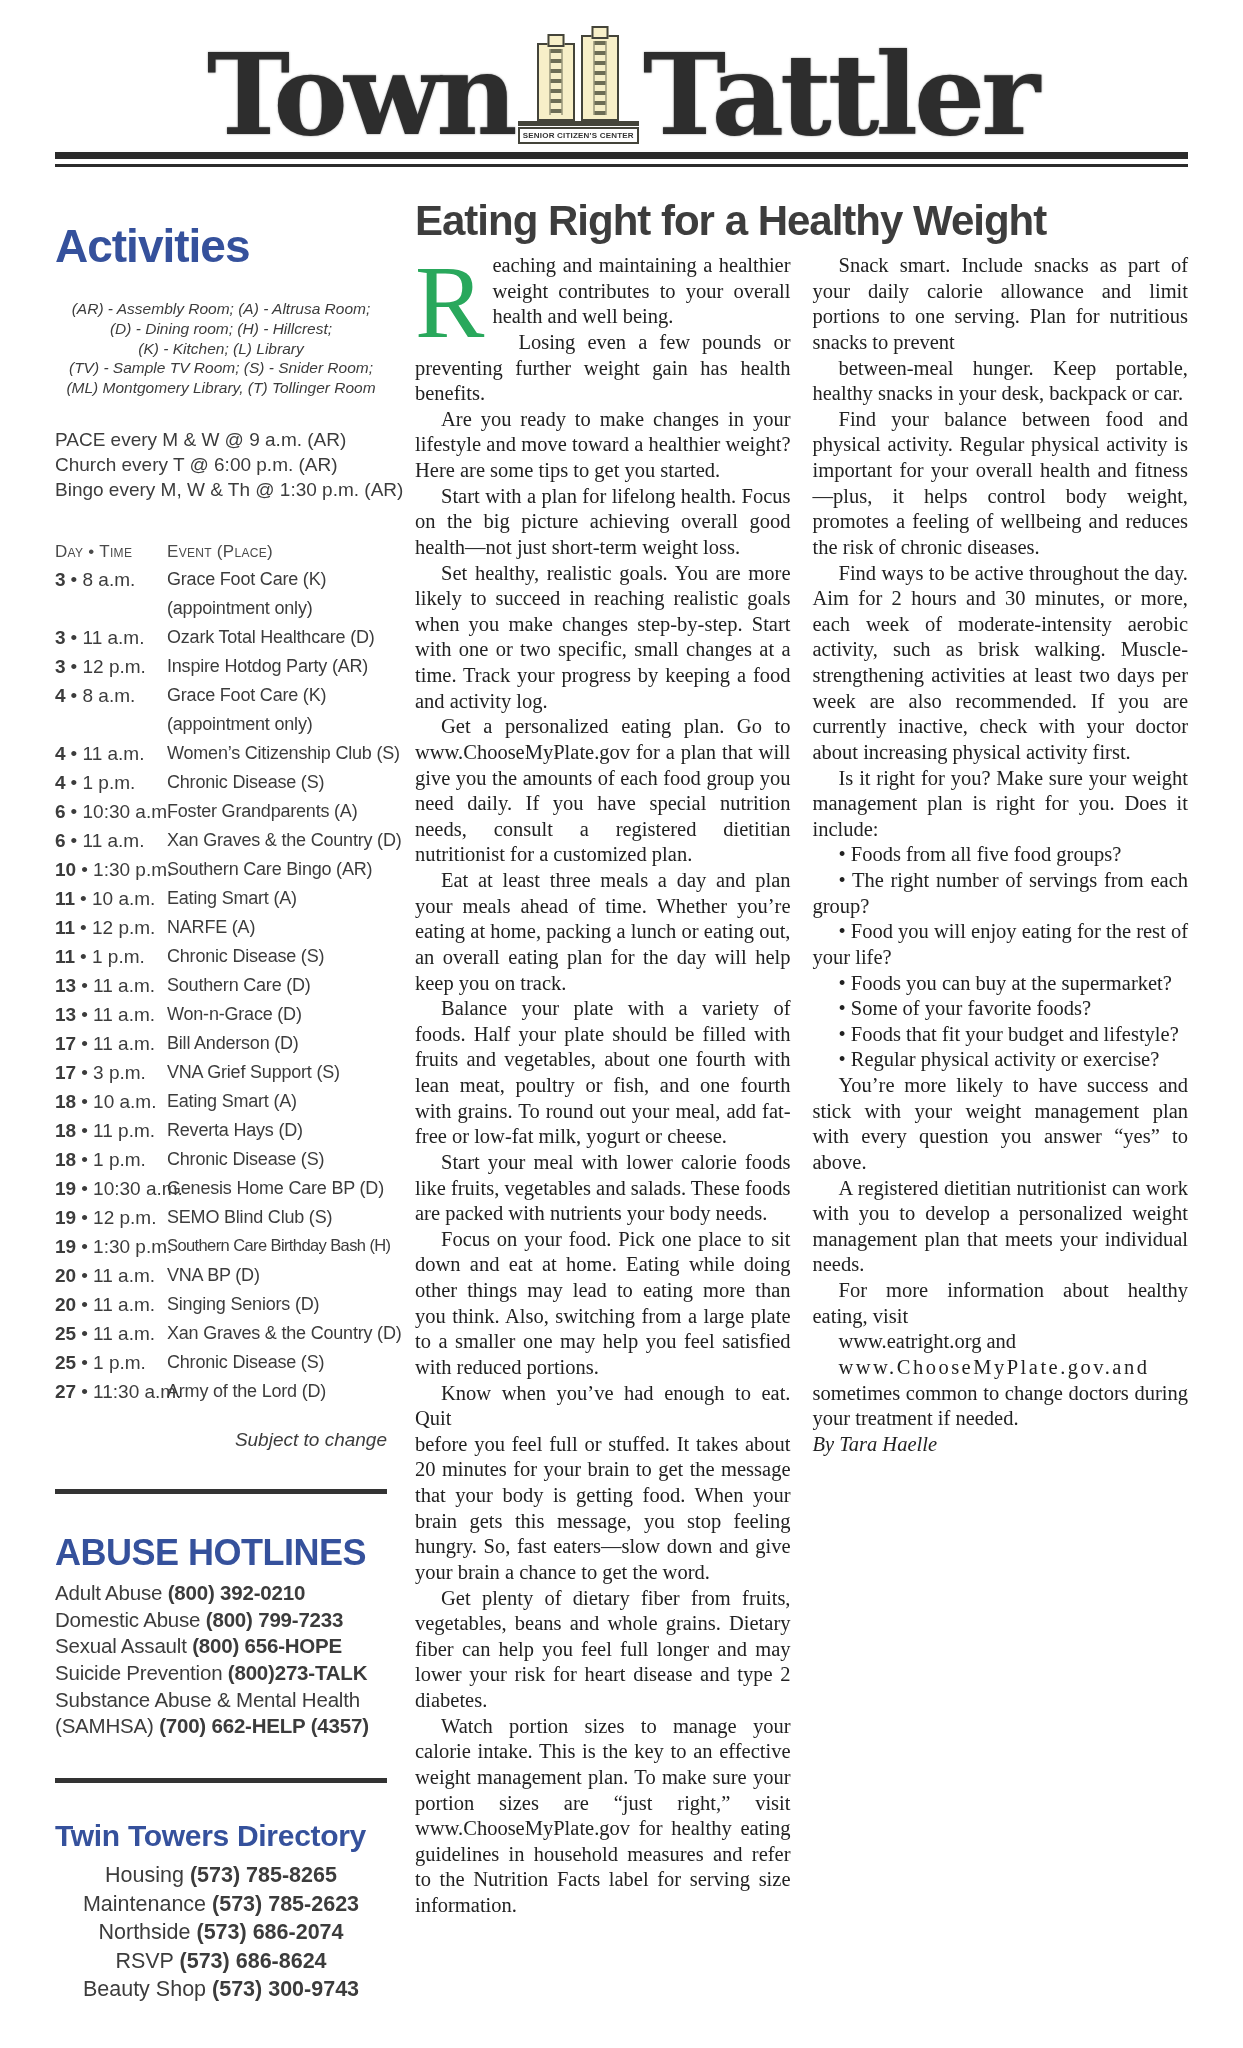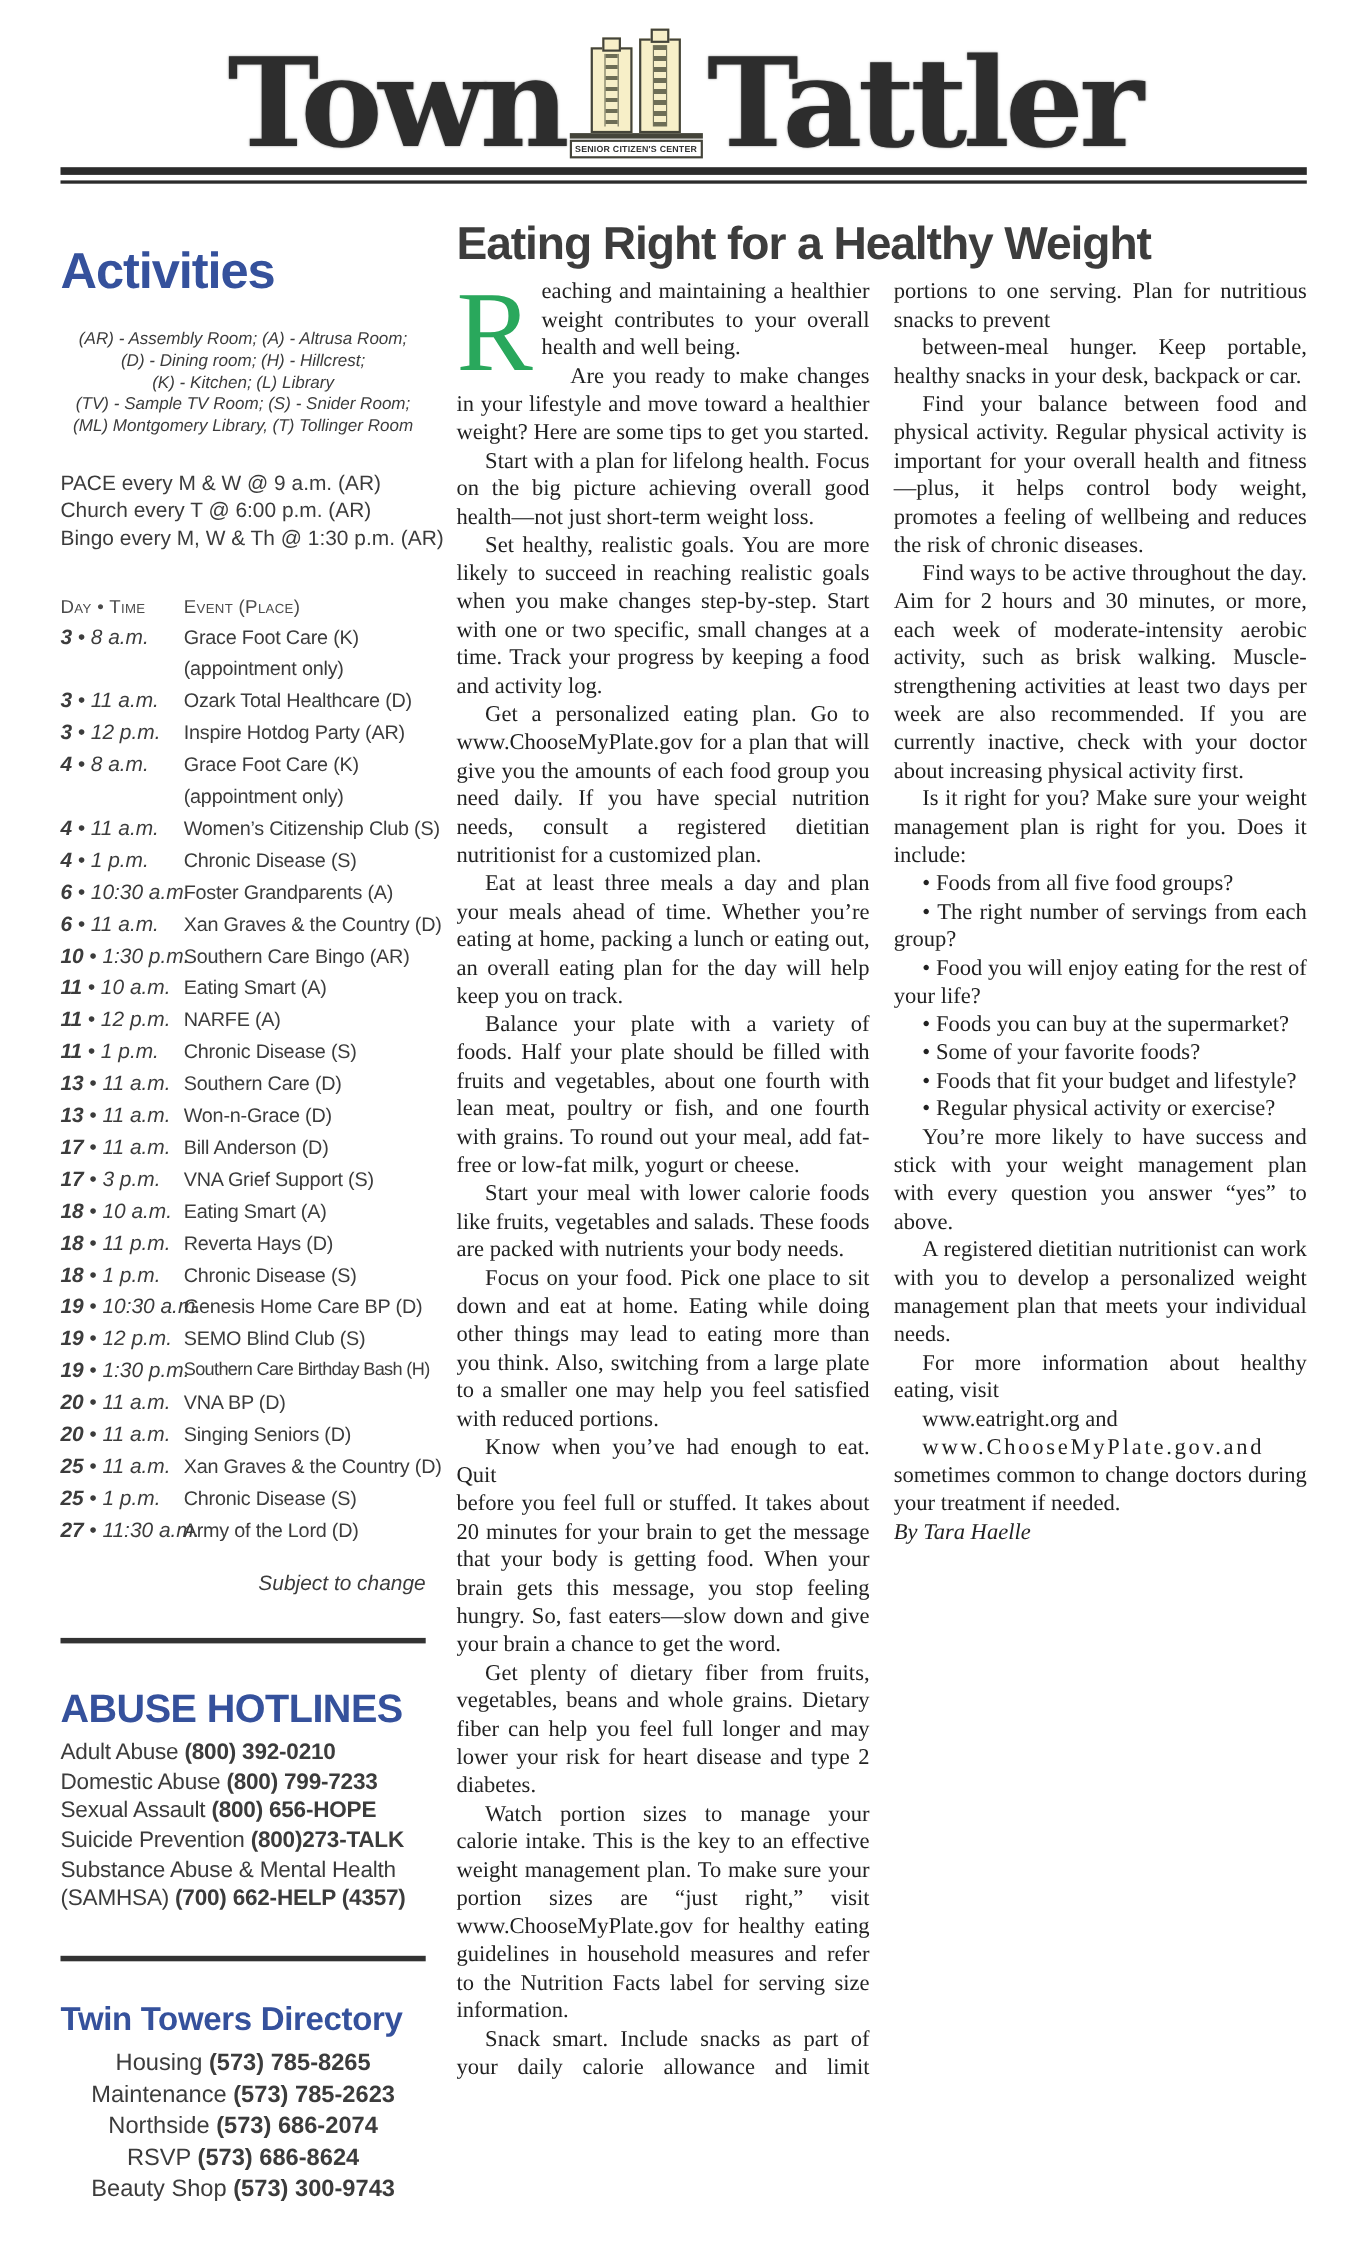--- a/index.html
+++ b/index.html
@@ -33,21 +33,21 @@
   
   .activities-heading{color:#35519c;font-size:46px;font-weight:bold;letter-spacing:-1px;margin:52px 0 0;}
   .legend{margin-top:26px;text-align:center;font-style:italic;font-size:15.5px;line-height:1.28;color:#3c3c3c;}
   .legend div{white-space:nowrap;}
   .recurring{margin-top:30px;font-size:19px;line-height:1.3;color:#3c3c3c;}
   .recurring div{white-space:nowrap;}
   .sched{margin-top:40px;display:grid;grid-template-columns:112px 1fr;row-gap:7px;font-size:19px;color:#3c3c3c;}
   .sch-h{font-variant:small-caps;font-size:17px;color:#4a4a4a;letter-spacing:.3px;}
   .sch-row{display:contents;}
   .sch-day{font-weight:bold;margin-right:5px;}
-  .sch-dt{white-space:nowrap;font-style:italic;}
+  .sch-dt{white-space:nowrap;}
   .sch-ev{white-space:nowrap;font-size:18px;letter-spacing:-.2px;}
   .sch-row.tight .sch-ev{font-size:16.5px;letter-spacing:-.6px;}
   .footnote{margin-top:26px;text-align:right;font-style:italic;font-size:19px;color:#3c3c3c;}
   .rule{border-top:5px solid #333;margin-top:38px;}
   .hotlines-heading{color:#35519c;font-size:36px;font-weight:bold;letter-spacing:-.5px;margin:38px 0 6px;}
   .hotline-line{font-size:20.5px;line-height:1.3;letter-spacing:-.2px;color:#3c3c3c;}
   .hotline-number{font-weight:bold;}
   .directory-heading{color:#35519c;font-size:30px;font-weight:bold;letter-spacing:-.3px;margin:36px 0 8px;}
   .dir-line{text-align:center;font-size:21.5px;line-height:1.33;color:#3c3c3c;}
   .dir-number{font-weight:bold;}
@@ -251,20 +251,21 @@
           <div class="dir-line"><span>Northside </span><span class="dir-number">(573) 686-2074</span></div>
           <div class="dir-line"><span>RSVP </span><span class="dir-number">(573) 686-8624</span></div>
           <div class="dir-line"><span>Beauty Shop </span><span class="dir-number">(573) 300-9743</span></div>
       </div>
     </div>
 
     <div class="article">
       <div class="article-title">Eating Right for a Healthy Weight</div>
       <div class="article-body">
         <p class="lead-para"><span class="drop-cap">R</span><span>eaching and maintaining a healthier weight contributes to your overall health and well being.</span></p>
+        <p class="para">Losing even a few pounds or preventing further weight gain has health benefits.</p>
           <p class="para">Are you ready to make changes in your lifestyle and move toward a healthier weight? Here are some tips to get you started.</p>
           <p class="para">Start with a plan for lifelong health. Focus on the big picture achieving overall good health—not just short-term weight loss.</p>
           <p class="para">Set healthy, realistic goals. You are more likely to succeed in reaching realistic goals when you make changes step-by-step. Start with one or two specific, small changes at a time. Track your progress by keeping a food and activity log.</p>
           <p class="para">Get a personalized eating plan. Go to www.ChooseMyPlate.gov for a plan that will give you the amounts of each food group you need daily. If you have special nutrition needs, consult a registered dietitian nutritionist for a customized plan.</p>
           <p class="para">Eat at least three meals a day and plan your meals ahead of time. Whether you’re eating at home, packing a lunch or eating out, an overall eating plan for the day will help keep you on track.</p>
           <p class="para">Balance your plate with a variety of foods. Half your plate should be filled with fruits and vegetables, about one fourth with lean meat, poultry or fish, and one fourth with grains. To round out your meal, add fat-free or low-fat milk, yogurt or cheese.</p>
           <p class="para">Start your meal with lower calorie foods like fruits, vegetables and salads. These foods are packed with nutrients your body needs.</p>
           <p class="para">Focus on your food. Pick one place to sit down and eat at home. Eating while doing other things may lead to eating more than you think. Also, switching from a large plate to a smaller one may help you feel satisfied with reduced portions.</p>
           <p class="para">Know when you’ve had enough to eat. Quit</p>
           <p class="para ni">before you feel full or stuffed. It takes about 20 minutes for your brain to get the message that your body is getting food. When your brain gets this message, you stop feeling hungry. So, fast eaters—slow down and give your brain a chance to get the word.</p>

